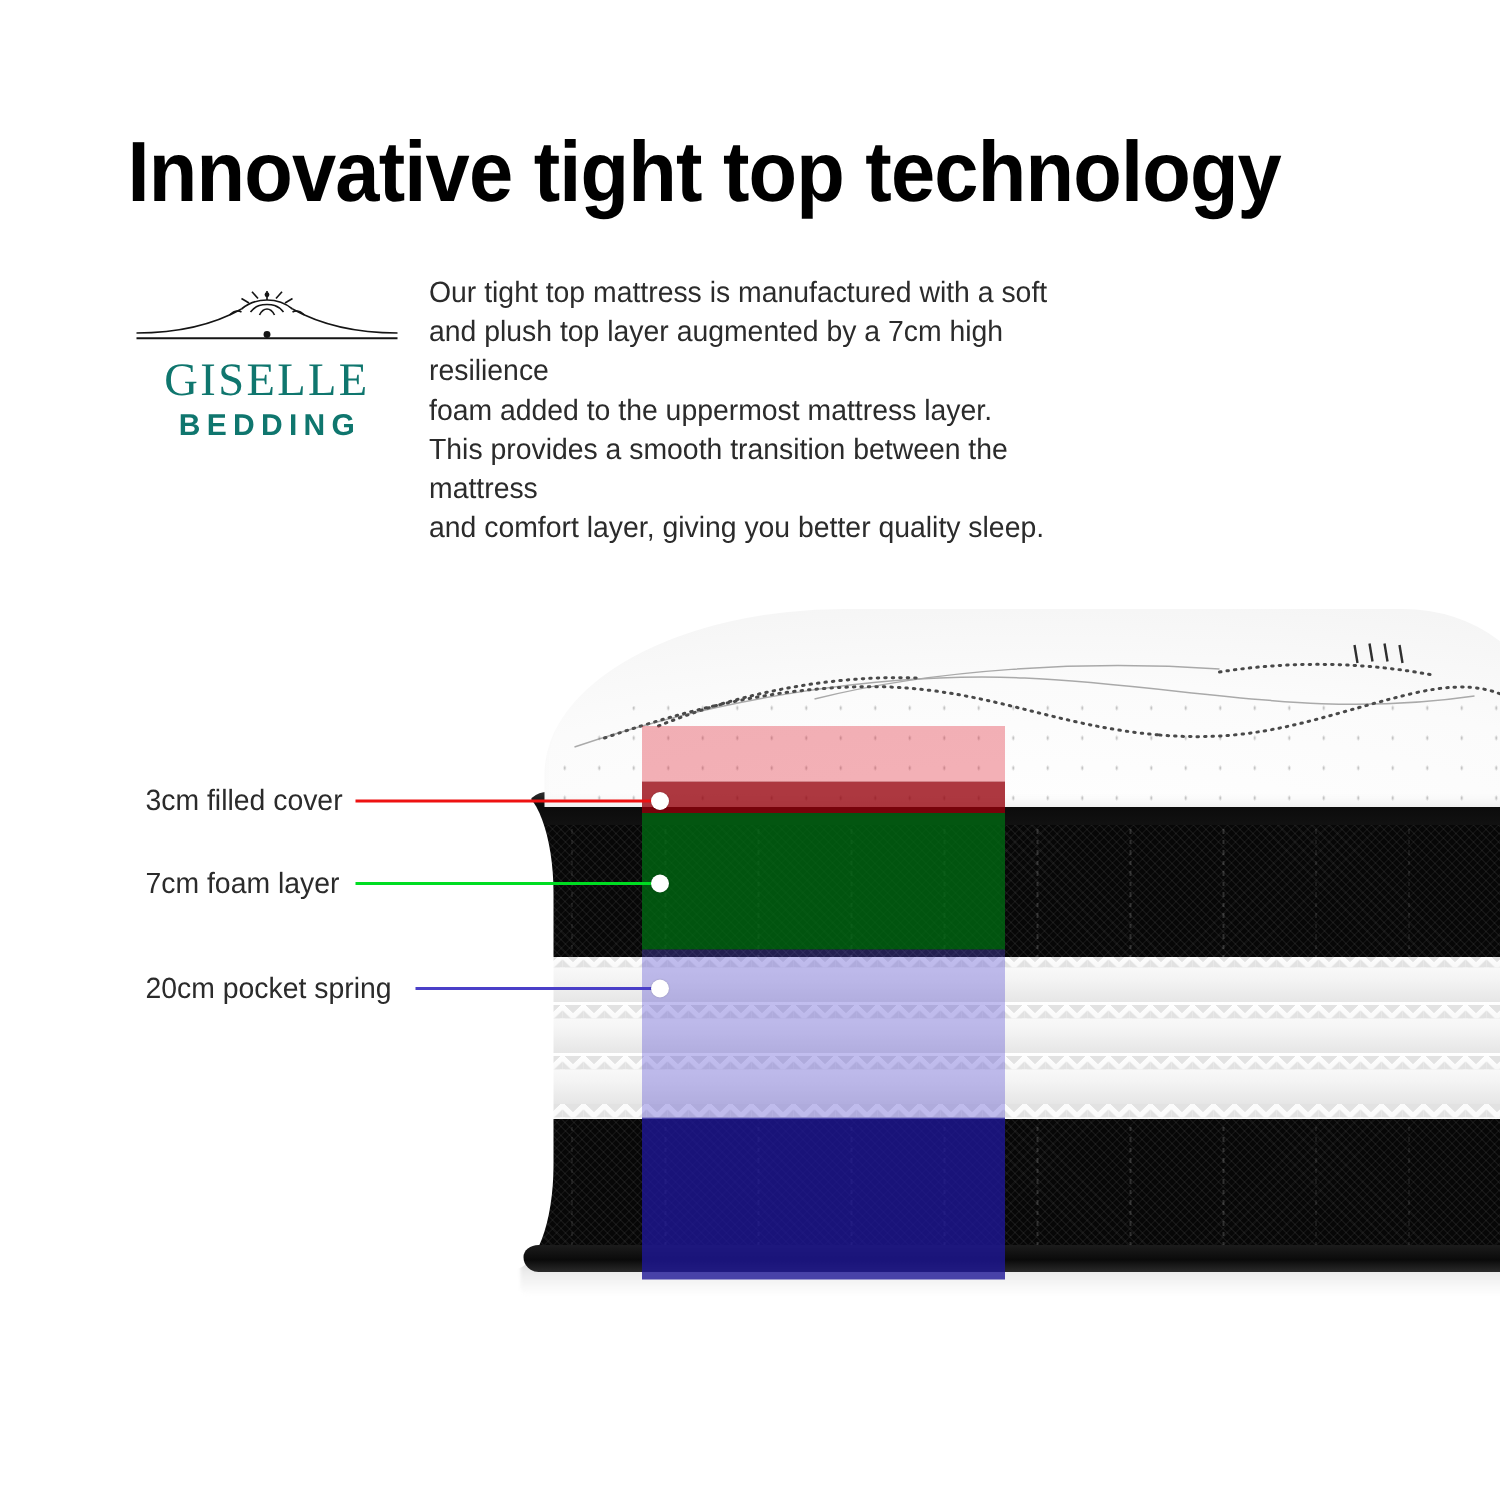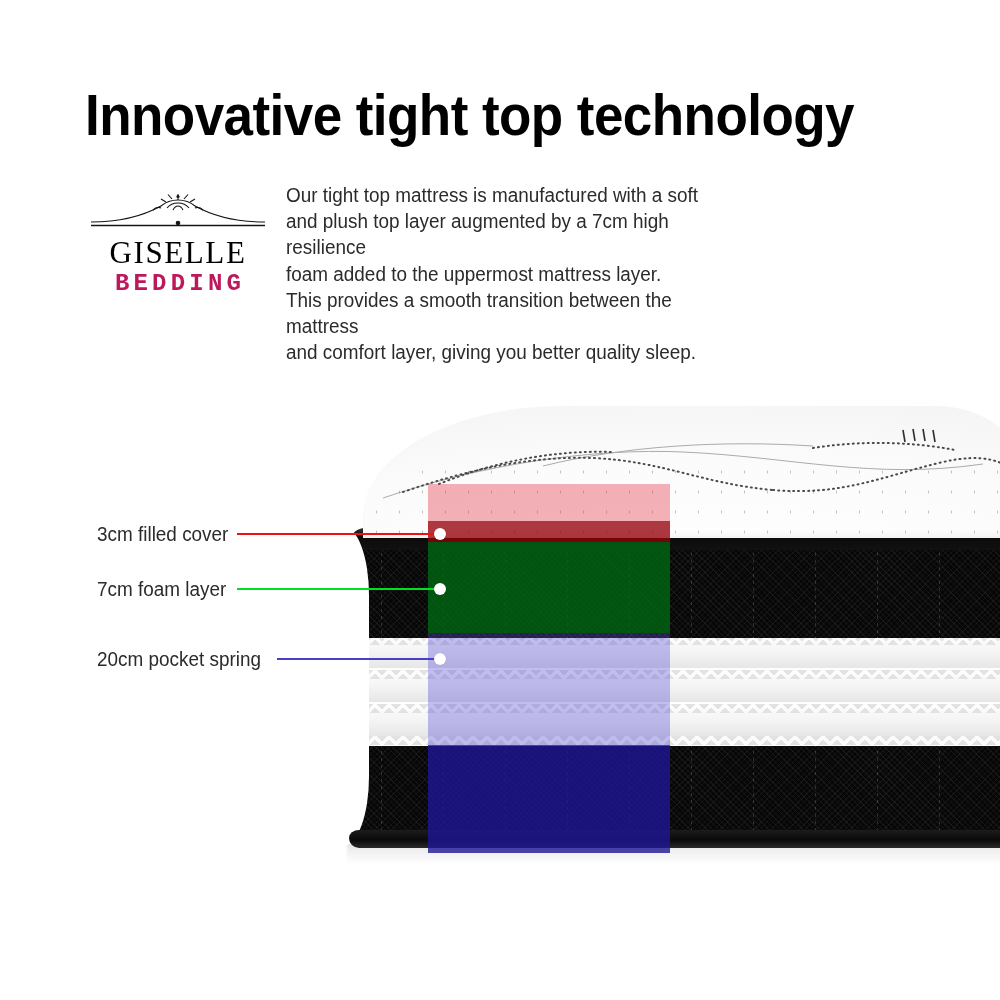--- a/index.html
+++ b/index.html
@@ -50,31 +50,31 @@
     width: 182px;
     height: 42px;
     display: block;
   }
   .logo-name {
     font-family: "Liberation Serif", serif;
     font-size: 31px;
     letter-spacing: 1.6px;
     line-height: 34px;
     margin-top: 2px;
-    color: #000000;
+    color: #0f766e;
   }
   .logo-sub {
-    font-family: Liberation Mono, monospace;
+    font-family: Liberation Sans, sans-serif;
     font-weight: 700;
-    font-size: 24px;
+    font-size: 20px;
     letter-spacing: 4.2px;
     line-height: 26px;
     margin-top: 1px;
     padding-left: 4px;
-    color: #be185d;
+    color: #0f766e;
   }
 
   
   .body-copy {
     position: absolute;
     left: 261px;
     top: 182px;
     width: 470px;
     font-family: "Liberation Sans", sans-serif;
     font-size: 19.5px;

